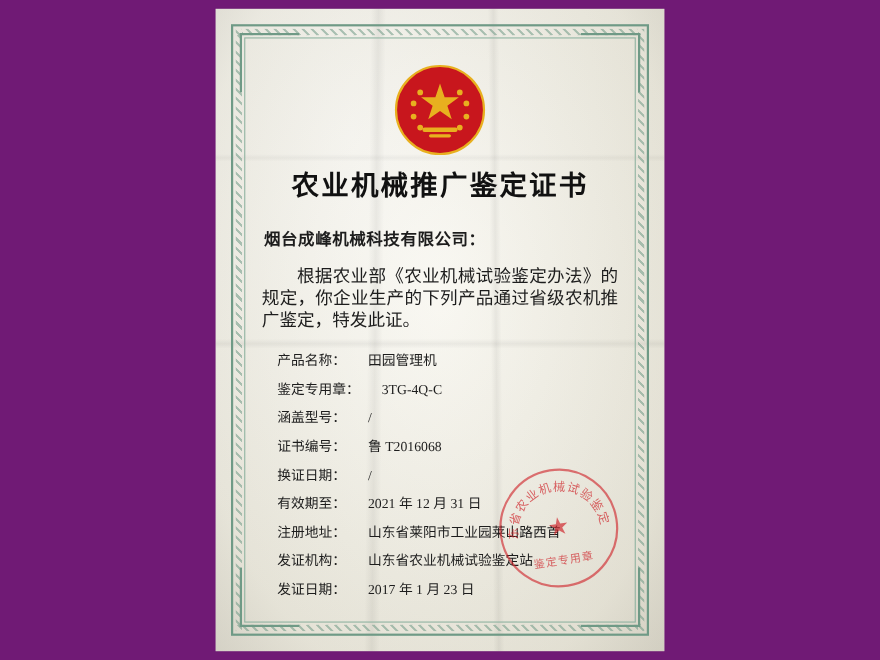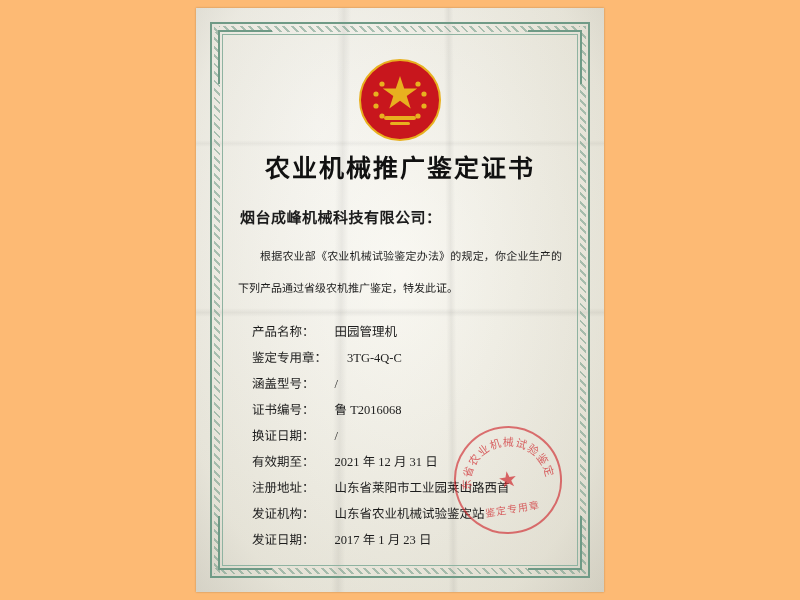--- a/index.html
+++ b/index.html
@@ -10,21 +10,21 @@
     height: 600px;
     overflow: hidden;
     background: #ffffff;
     font-family: "DejaVu Sans", "Liberation Sans", sans-serif;
   }
 
   .page {
     position: relative;
     width: 800px;
     height: 600px;
-    background: #fdba74;
+    background: #701a75;
   }
 
   
   .certificate {
     position: absolute;
     left: 196px;
     top: 8px;
     width: 408px;
     height: 584px;
     background:
@@ -123,22 +123,22 @@
   }
 
   .recipient {
     font-size: 15px;
     font-weight: bold;
     margin: 0 0 14px 2px;
     letter-spacing: 0.5px;
   }
 
   .body-text {
-    font-size: 11px;
-    line-height: 32px;
+    font-size: 16px;
+    line-height: 20px;
     text-indent: 2em;
     margin: 0 0 14px 0;
     text-align: justify;
   }
 
   .fields {
     margin: 0 0 0 14px;
   }
   .field-row {
     display: flex;

